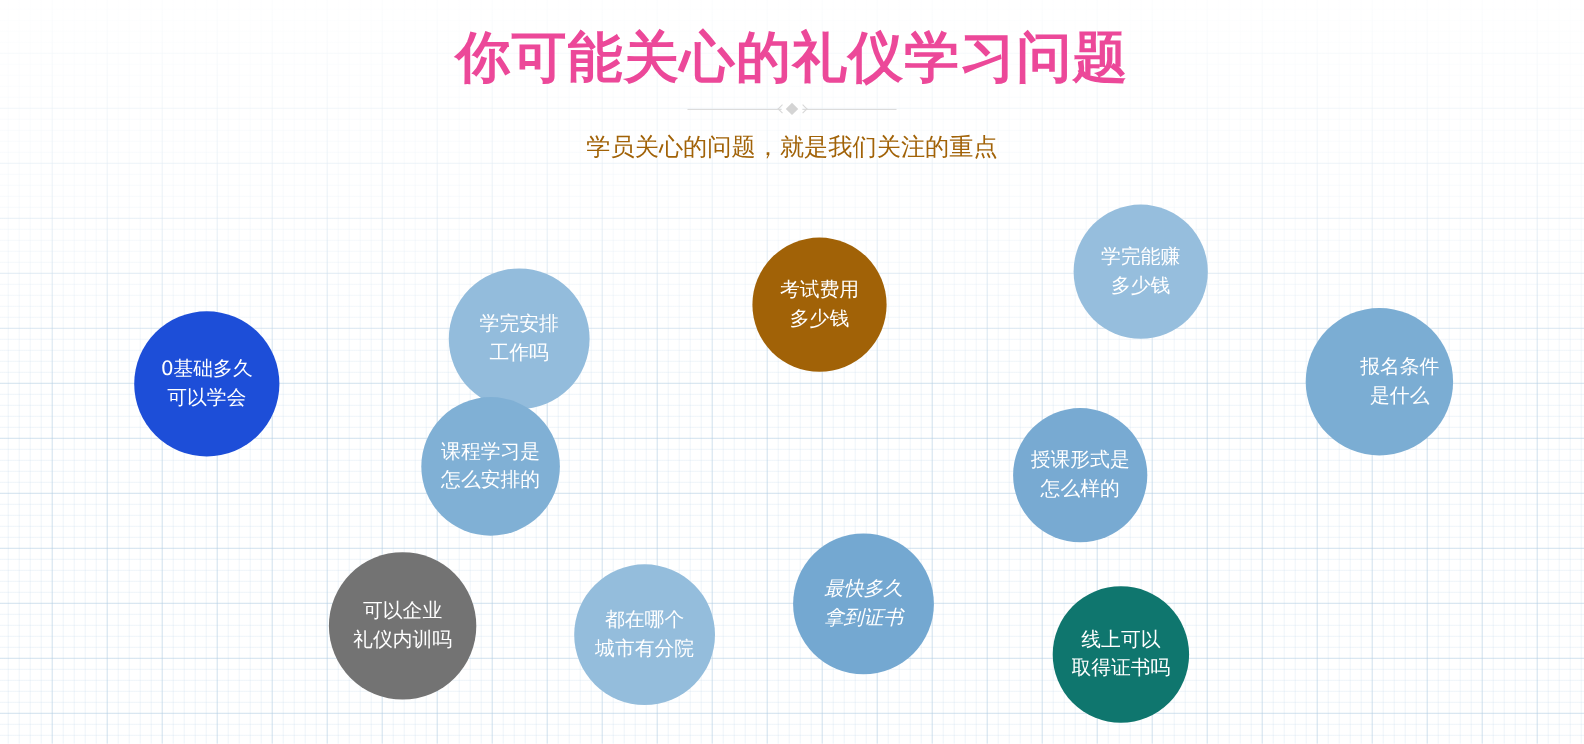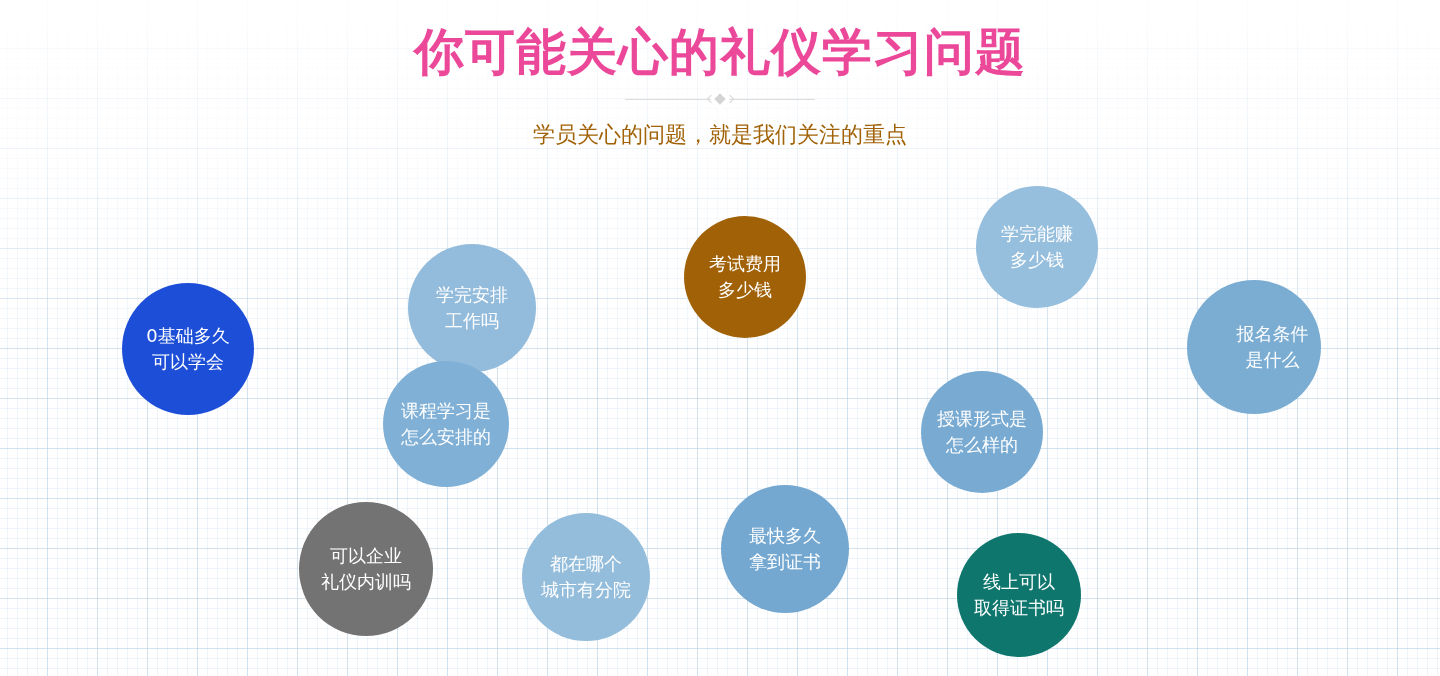--- a/index.html
+++ b/index.html
@@ -165,21 +165,21 @@
   <div class="bubble" style="left:299px; top:502px; width:134px; height:134px; background:#737373;">
     <span>可以企业</span>
     <span>礼仪内训吗</span>
   </div>
 
   <div class="bubble" style="left:522px; top:513px; width:128px; height:128px; background:#94bddc;">
     <span>都在哪个</span>
     <span>城市有分院</span>
   </div>
 
-  <div class="bubble" style="left:721px; top:485px; width:128px; height:128px; background:#74a8d1;">
+  <div class="bubble" style="left:721px; top:485px; width:128px; height:128px; background:#74a8d1;font-style:italic;">
     <span>最快多久</span>
     <span>拿到证书</span>
   </div>
 
   <div class="bubble" style="left:957px; top:533px; width:124px; height:124px; background:#0f766e;">
     <span>线上可以</span>
     <span>取得证书吗</span>
   </div>
 
 </div>

